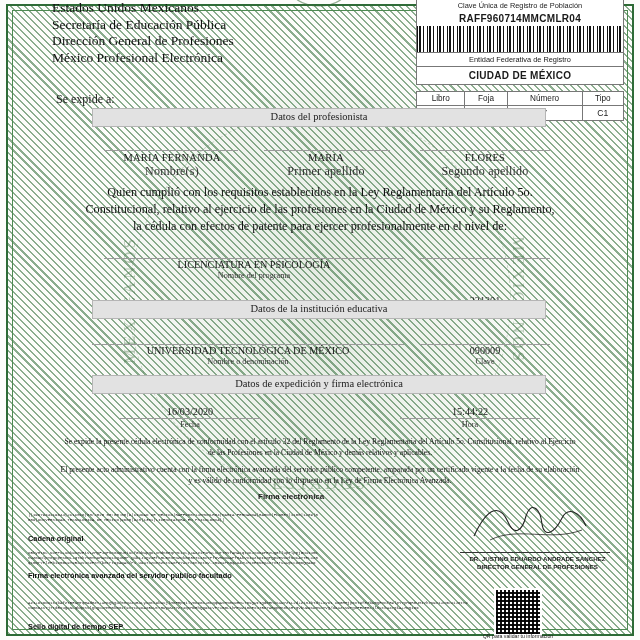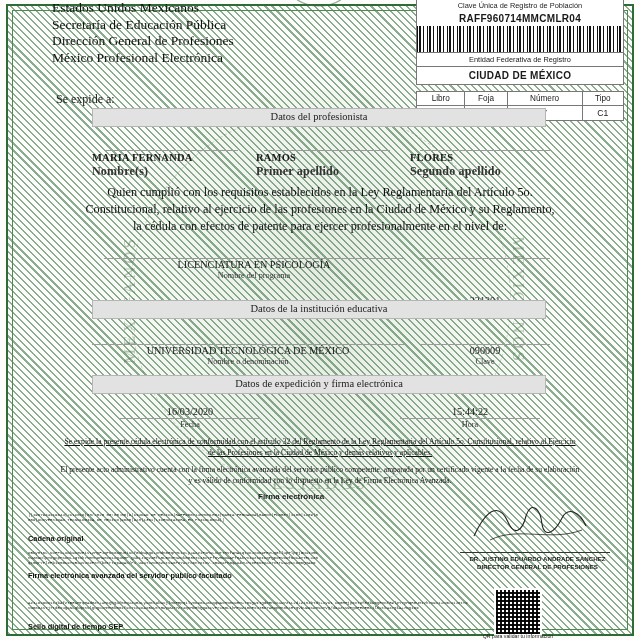--- a/index.html
+++ b/index.html
@@ -132,22 +132,22 @@
     background:#e2e2e2;border:1px solid #b5b5b5;
     text-align:center;font-size:10.5px;line-height:16px;color:#222;
     font-family:"Liberation Serif", serif;
   }
 
   .rule{
     position:absolute;height:1px;background:#9a9a9a;
   }
 
   .nm{
-    position:absolute;font-size:10.5px;
-    font-family:"Liberation Serif", serif;letter-spacing:.2px;font-weight:bold;
+    position:absolute;text-align:center;font-size:10.5px;
+    font-family:"Liberation Serif", serif;letter-spacing:.2px;
   }
   .nm .lab{font-size:12px;color:#333;margin-top:1px;}
 
   .para{
     position:absolute;left:52px;width:536px;text-align:center;
     font-family:"Liberation Serif", serif;
     font-size:12.2px;line-height:17px;color:#111;
   }
 
   .fieldline{position:absolute;text-align:center;font-family:"Liberation Serif", serif;}
@@ -248,21 +248,21 @@
 
     <div class="expide">Se expide a:</div>
 
     <div class="bar" style="top:108px;">Datos del profesionista</div>
 
     <div class="nm" style="left:92px;top:152px;width:160px;">
       <div>MARIA FERNANDA</div>
       <div class="lab">Nombre(s)</div>
     </div>
     <div class="nm" style="left:256px;top:152px;width:140px;">
-      <div>RAMOS</div>
+      <div>MARIA</div>
       <div class="lab">Primer apellido</div>
     </div>
     <div class="nm" style="left:410px;top:152px;width:150px;">
       <div>FLORES</div>
       <div class="lab">Segundo apellido</div>
     </div>
 
     <div class="rule" style="left:104px;top:150px;width:134px;"></div>
     <div class="rule" style="left:264px;top:150px;width:126px;"></div>
     <div class="rule" style="left:420px;top:150px;width:130px;"></div>
@@ -301,21 +301,21 @@
     <div class="rule" style="left:400px;top:418px;width:140px;"></div>
     <div class="fieldline" style="left:120px;top:406px;width:140px;">
       <div class="v">16/03/2020</div>
       <div class="l" style="margin-top:3px;">Fecha</div>
     </div>
     <div class="fieldline" style="left:400px;top:406px;width:140px;">
       <div class="v">15:44:22</div>
       <div class="l" style="margin-top:3px;">Hora</div>
     </div>
 
-    <div class="smalltext" style="top:436px;text-decoration:underline;">Se expide la presente cédula electrónica de conformidad con el artículo 32 del Reglamento de la Ley Reglamentaria del Artículo 5o. Constitucional, relativo al Ejercicio de las Profesiones en la Ciudad de México y demás relativos y aplicables.</div>
+    <div class="smalltext" style="top:436px;">Se expide la presente cédula electrónica de conformidad con el artículo 32 del Reglamento de la Ley Reglamentaria del Artículo 5o. Constitucional, relativo al Ejercicio de las Profesiones en la Ciudad de México y demás relativos y aplicables.</div>
     <div class="smalltext" style="top:464px;">El presente acto administrativo cuenta con la firma electrónica avanzada del servidor público competente, amparada por un certificado vigente a la fecha de su elaboración y es válido de conformidad con lo dispuesto en la Ley de Firma Electrónica Avanzada.</div>
 
     <div class="firma-lbl">Firma electrónica</div>
 
     <div class="lbl-bold" style="left:28px;top:504px;">Cadena original</div>
     <div class="mono" style="position:absolute;left:28px;top:513px;width:290px;">||1967944119644|2C1C516|03/2020 00:00:00|9|CIUDAD DE MÉXICO|RAFF960714MMCMLR04|MARIA FERNANDA|RAMOS|FLORES|1105|1209|0009|UNIVERSIDAD TECNOLÓGICA DE MÉXICO|9660|923|1301|LICENCIATURA EN PSICOLOGIA||</div>
 
     <div class="lbl-bold" style="left:28px;top:541px;width:300px;">Firma electrónica avanzada del servidor público facultado</div>
     <div class="mono" style="position:absolute;left:28px;top:551px;width:290px;">oBkyMt6L NXFPu+uOkwK0VEiVLzHyFJqPNS8D8uMiucfGubwpqo+xMdn0HqrMc1xLyJAzZiFaHaLSUTTRvfAMAsqtXKJSO69PEzuQGllupPlppjGN4IumcnUZ8wNlpY8gCpPKKML+qTOk7VmYn9HWeCO1ug2mMP Qib1JuQv4EfcRLBeNPNZDk0030TC45CYPfOVHUOUAPfMAkVIIazsOIKqPQpXEVowfNoCATTELXz0q15qrYPleFbiZ5GC9Y9BX4vuSZF8T/b0trt9pAqAS/P1 U9a7XzOe8ZutvA8PzYWXrC6n7otoV.Jm98aPnGqaUA7u7s8E6N0yax7v3ruaWpccoG6QMA==</div>
 

